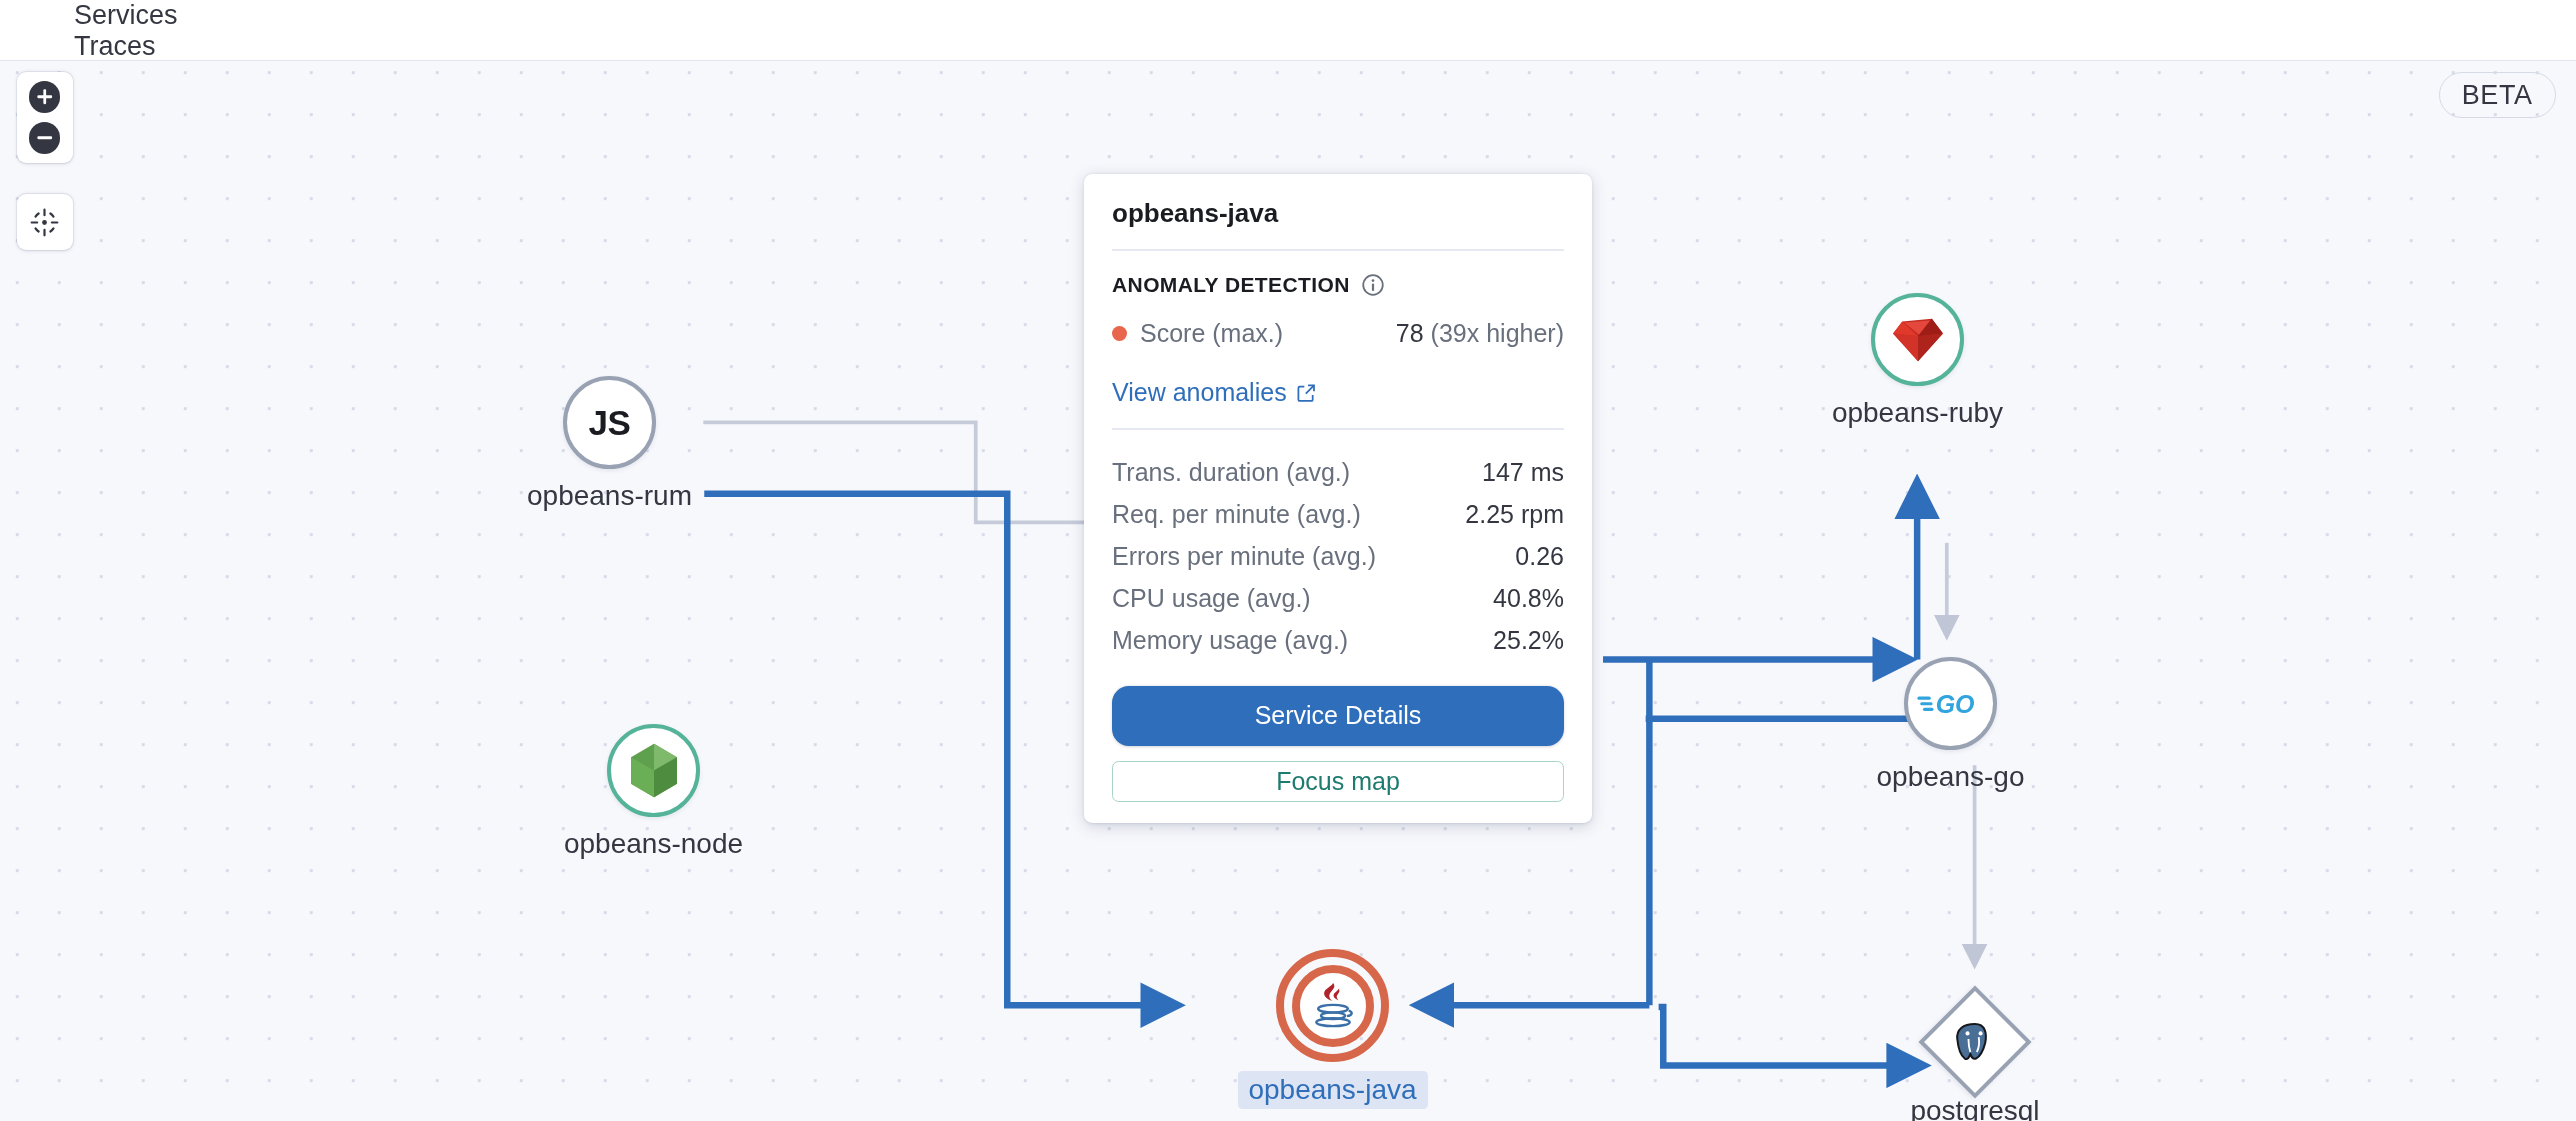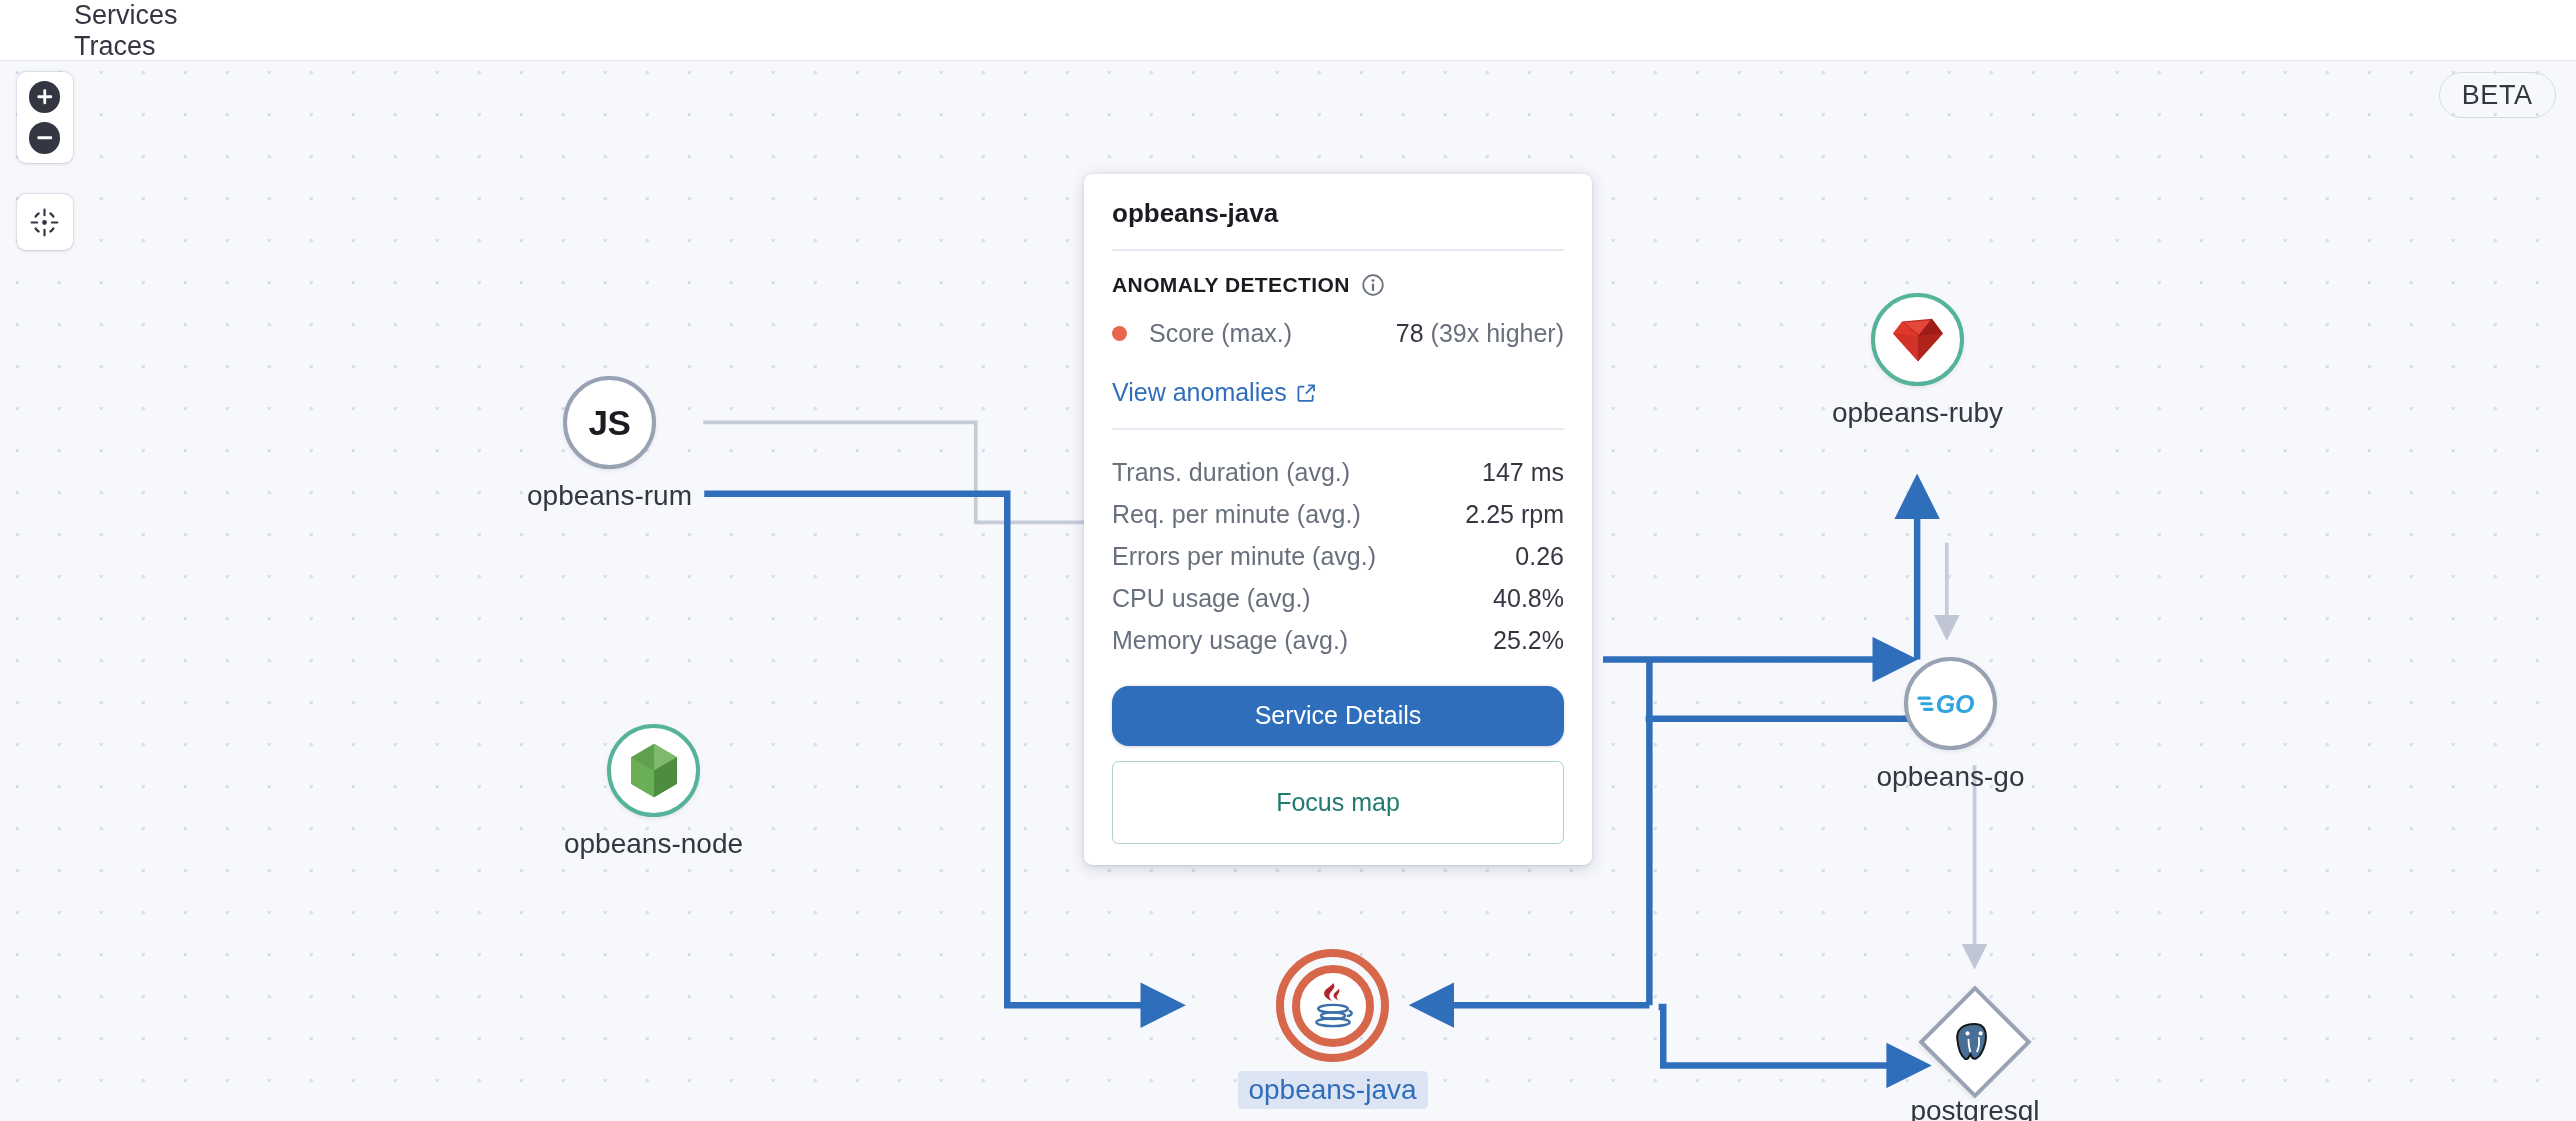--- a/index.html
+++ b/index.html
@@ -162,21 +162,21 @@
   .pop-section-head {
     font-size: 21px; font-weight: bold; letter-spacing: 0.4px;
     color: #1A1C21; display: flex; align-items: center; gap: 11px;
     margin-bottom: 15px;
   }
   .metric-row {
     display: flex; align-items: center; justify-content: space-between;
     font-size: 25px; color: #69707D;
     padding: 6.5px 0;
   }
-  .metric-row .mlabel { display: flex; align-items: center; gap: 22px; white-space: nowrap; }
+  .metric-row .mlabel { display: flex; align-items: center; gap: 13px; white-space: nowrap; }
   .metric-row .mval { color: #343741; white-space: nowrap; }
   .metric-row .mval .suffix { color: #69707D; }
   .score-dot {
     width: 15px; height: 15px; border-radius: 50%;
     background: #E7664C; flex: none;
   }
   .view-link {
     display: inline-flex; align-items: center; gap: 9.3px;
     font-size: 25px; color: #2F6EBA; cursor: pointer;
     margin-top: 24px;
@@ -190,21 +190,21 @@
     font-size: 25px; font-family: inherit;
     padding: 15.8px 0; cursor: pointer;
     box-shadow: 0 0.9px 2.8px rgba(45,55,90,.22);
   }
   .btn-secondary {
     display: block; width: 100%;
     margin-top: 15px;
     background: #FFFFFF; color: #1E7B6F;
     border: 1.9px solid #A7D3C9; border-radius: 6.5px;
     font-size: 25px; font-family: inherit;
-    padding: 26px 0; cursor: pointer;
+    padding: 5px 0; cursor: pointer;
   }
 </style>
 </head>
 <body>
 
 <div class="tabbar">
   <div class="tab">
     <span>Services</span>
   </div>
   <div class="tab">

